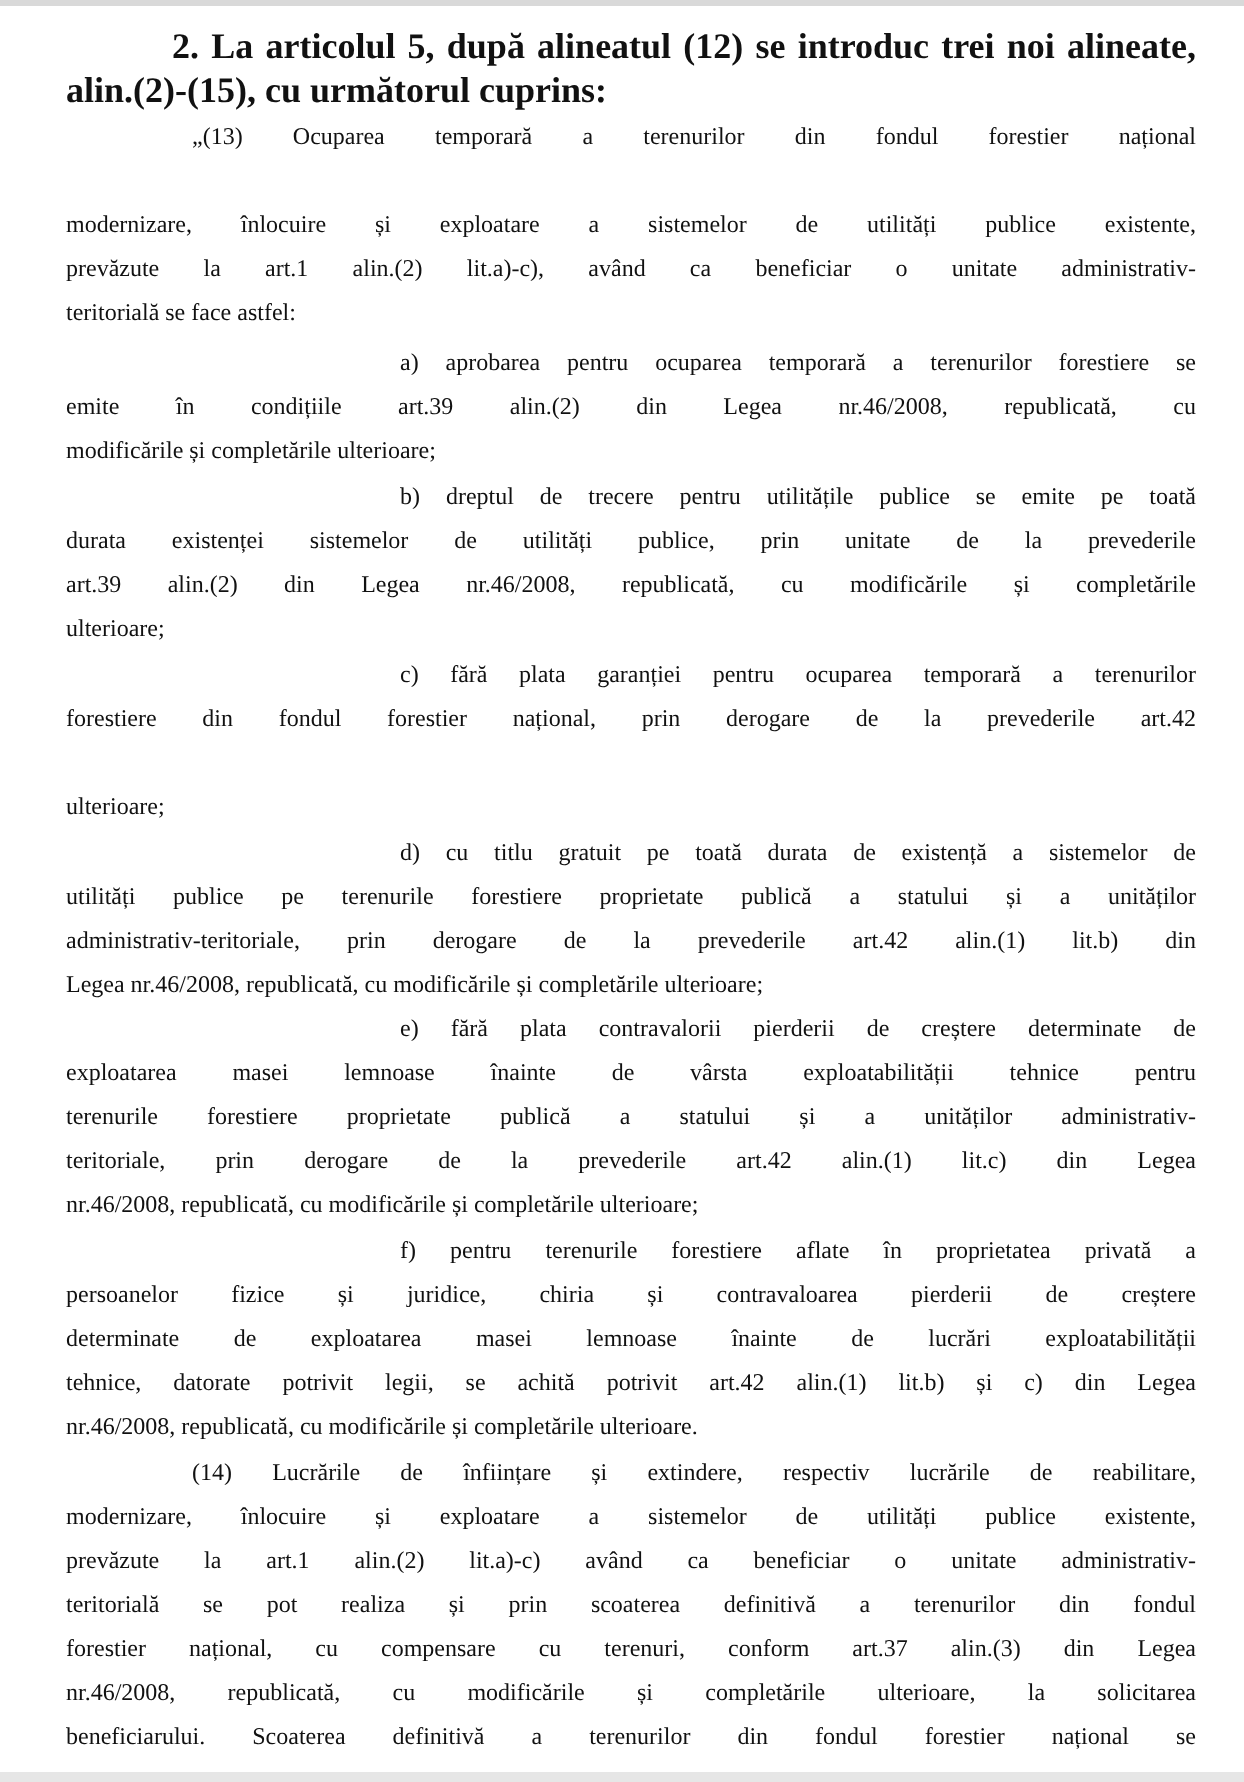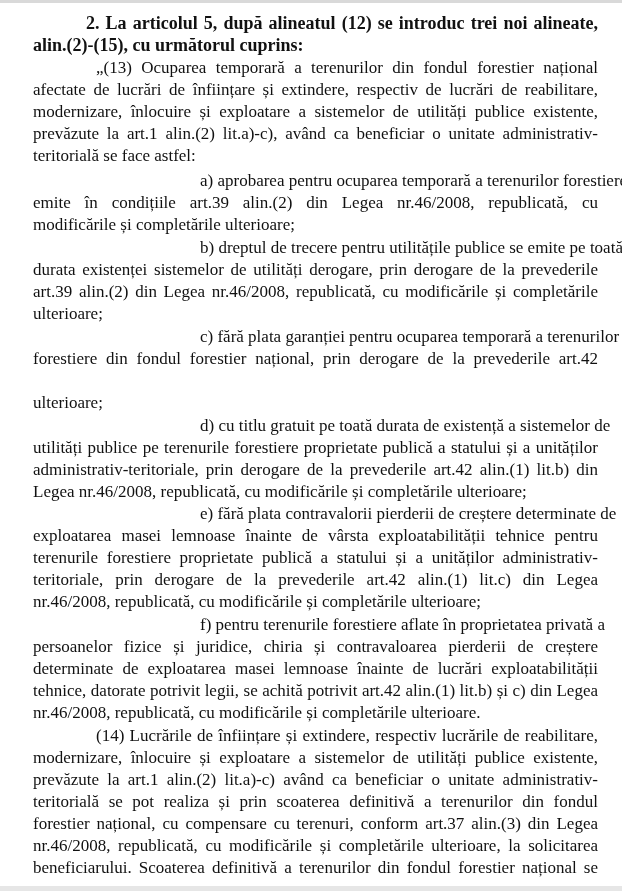--- a/index.html
+++ b/index.html
@@ -7,51 +7,50 @@
     width:622px; height:891px; overflow:hidden; position:relative;
     background:#ffffff;
     font-family:"Liberation Serif","DejaVu Serif",serif;
     color:#111111;
   }
   .strip-top { position:absolute; left:0; top:0; width:622px; height:3px; background:#d9d9d9; }
   .strip-bottom { position:absolute; left:0; bottom:0; width:622px; height:5px; background:#e6e6e6; }
   .page { position:absolute; left:0; top:0; width:622px; height:891px; }
   .line {
     position:absolute; left:33px; width:565px;
-    font-size:17px; line-height:22px; height:22px;
+    font-size:12px; line-height:22px; height:22px;
     white-space:nowrap; text-align:justify; text-align-last:justify;
   }
   .line.last { text-align-last:left; }
   .line.bold { font-weight:bold; font-size:18px; }
   .ind-title { left:86px; width:512px; }
   .ind-para { left:96px; width:502px; }
   .ind-item { left:200px; width:398px; }
 </style>
 </head>
 <body>
 
 <div class="strip-top"></div>
 
 <div class="page">
 
   <div class="line bold ind-title" style="top:12px">2. La articolul 5, după alineatul (12) se introduc trei noi alineate,</div>
   <div class="line bold last" style="top:34px">alin.(2)-(15), cu următorul cuprins:</div>
 
   <div class="line ind-para" style="top:57px">„(13) Ocuparea temporară a terenurilor din fondul forestier național</div>
-  <div class="line" style="top:79px">afectate de lucrări de înființare și extindere, respectiv de lucrări de reabilitare,</div>
   <div class="line" style="top:101px">modernizare, înlocuire și exploatare a sistemelor de utilități publice existente,</div>
   <div class="line" style="top:123px">prevăzute la art.1 alin.(2) lit.a)-c), având ca beneficiar o unitate administrativ-</div>
   <div class="line last" style="top:145px">teritorială se face astfel:</div>
 
   <div class="line ind-item" style="top:170px">a)  aprobarea pentru ocuparea temporară a terenurilor forestiere se</div>
   <div class="line" style="top:192px">emite în condițiile art.39 alin.(2) din Legea nr.46/2008, republicată, cu</div>
   <div class="line last" style="top:214px">modificările și completările ulterioare;</div>
 
   <div class="line ind-item" style="top:237px">b)  dreptul de trecere pentru utilitățile publice se emite pe toată</div>
-  <div class="line" style="top:259px">durata existenței sistemelor de utilități derogare, prin derogare de la prevederile</div>
+  <div class="line" style="top:259px">durata existenței sistemelor de utilități publice, prin unitate de la prevederile</div>
   <div class="line" style="top:281px">art.39 alin.(2) din Legea nr.46/2008, republicată, cu modificările și completările</div>
   <div class="line last" style="top:303px">ulterioare;</div>
 
   <div class="line ind-item" style="top:326px">c)  fără plata garanției pentru ocuparea temporară a terenurilor</div>
   <div class="line" style="top:348px">forestiere din fondul forestier național, prin derogare de la prevederile art.42</div>
   <div class="line last" style="top:392px">ulterioare;</div>
 
   <div class="line ind-item" style="top:415px">d)  cu titlu gratuit pe toată durata de existență a sistemelor de</div>
   <div class="line" style="top:437px">utilități publice pe terenurile forestiere proprietate publică a statului și a unităților</div>
   <div class="line" style="top:459px">administrativ-teritoriale, prin derogare de la prevederile art.42 alin.(1) lit.b) din</div>

